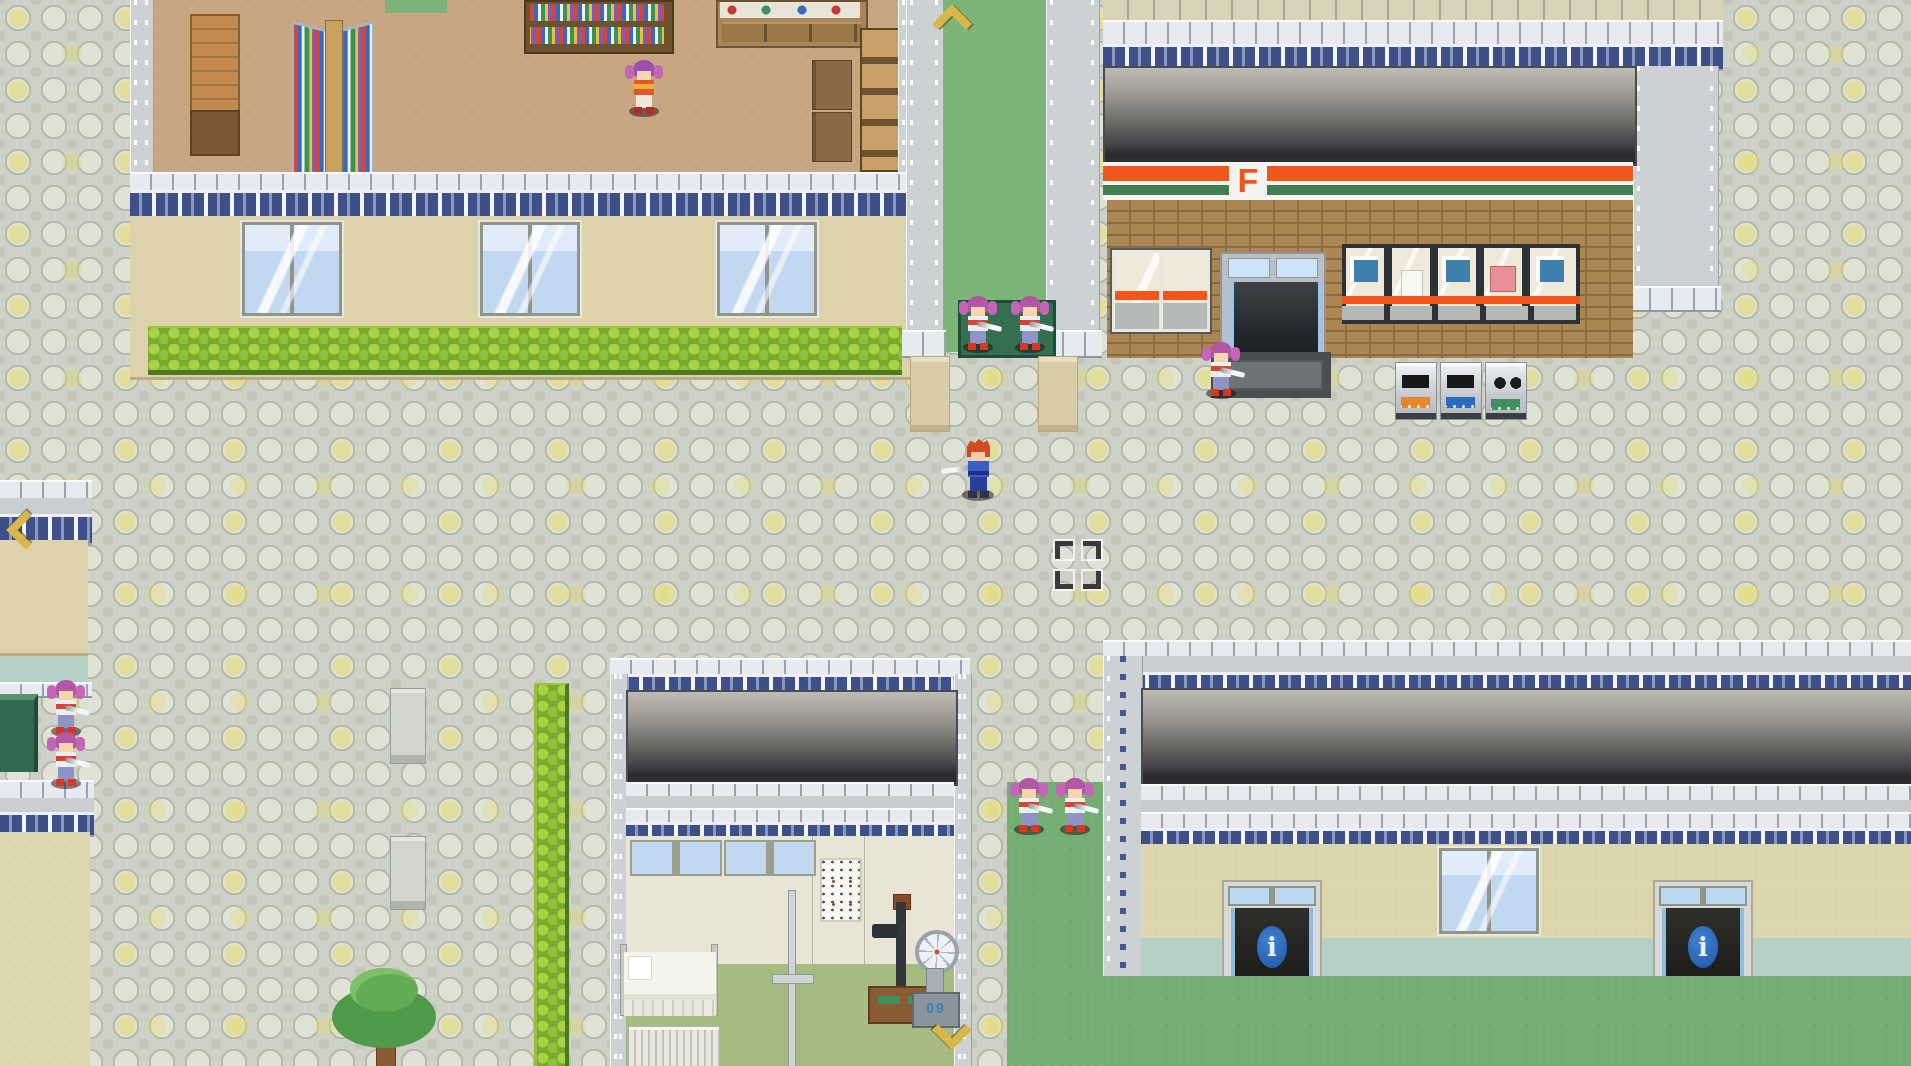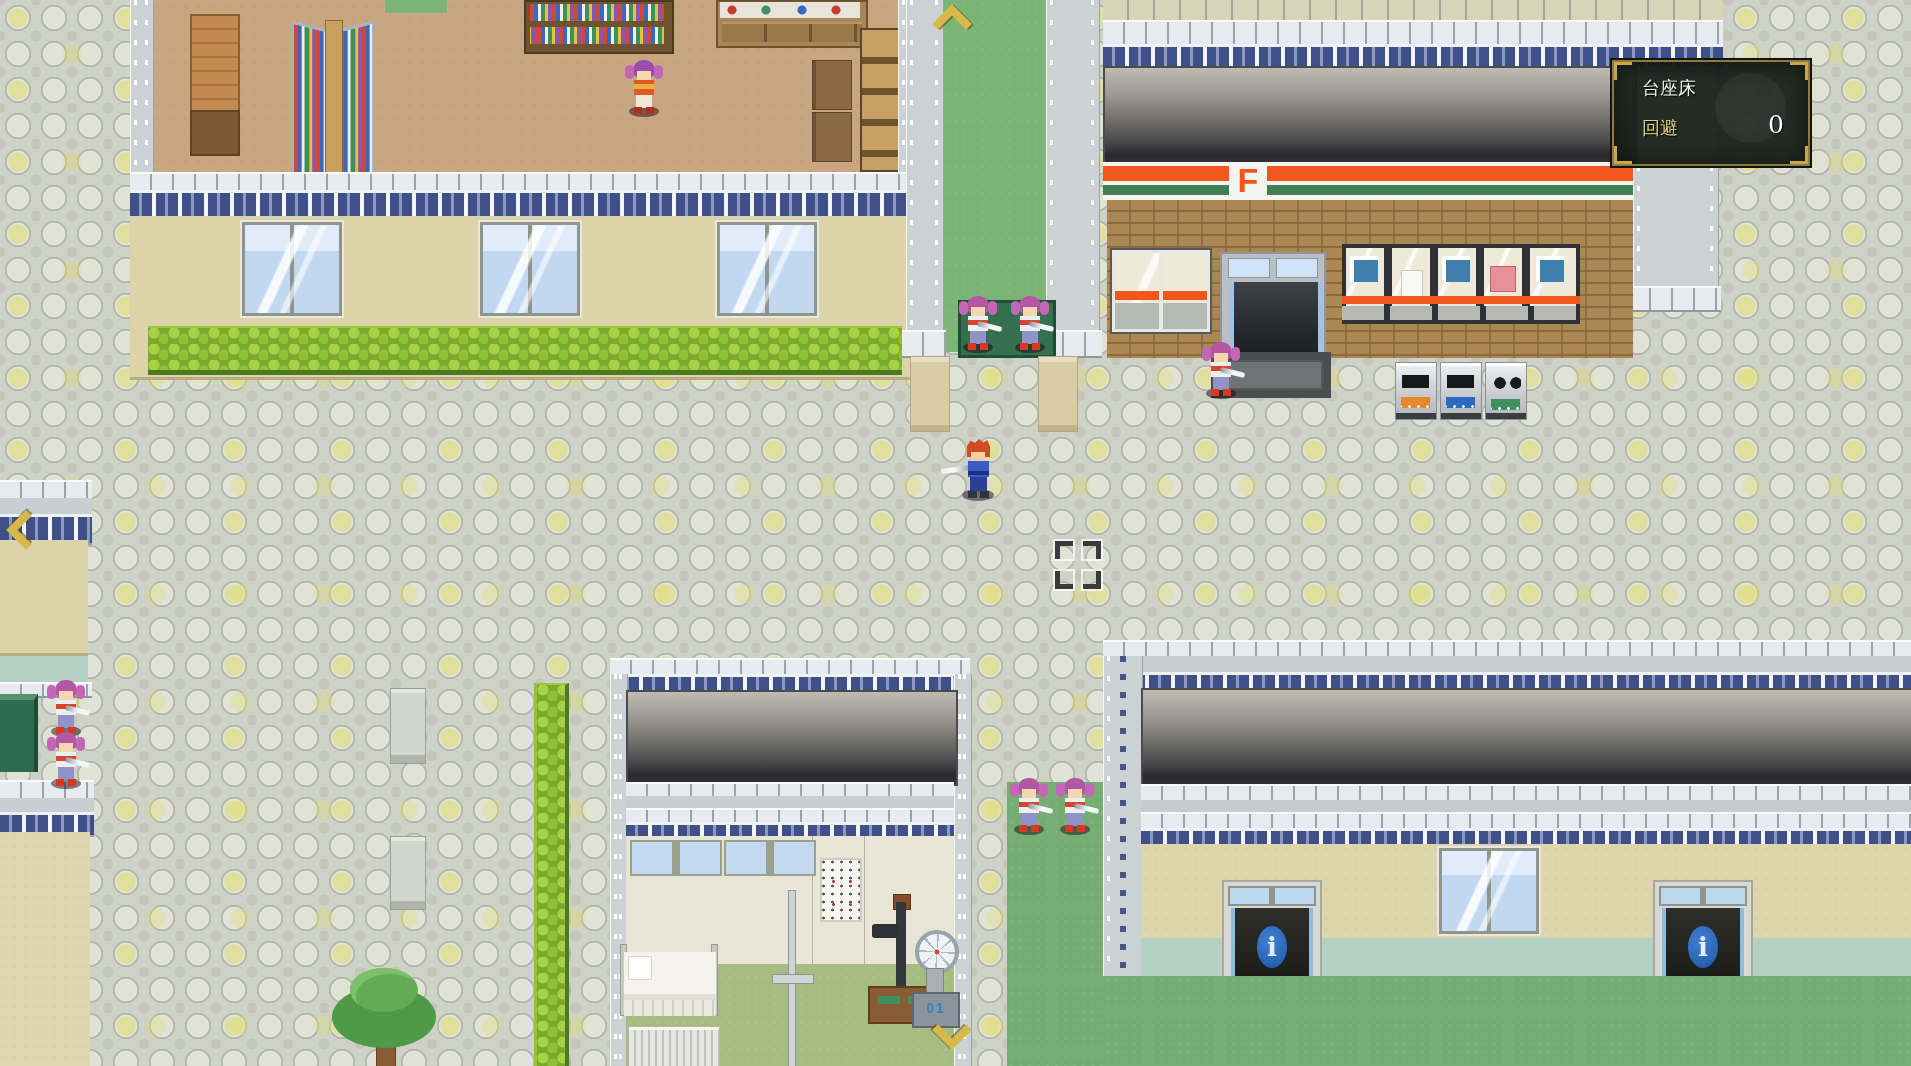--- a/index.html
+++ b/index.html
@@ -306,21 +306,21 @@
   <div class="abs" style="left:772px;top:974px;width:40px;height:8px;background:#cfd5d7;border:1px solid #8f979a;"></div>
   <div class="abs" style="left:868px;top:894px;width:68px;height:126px;">
     <div class="abs" style="left:25px;top:0;width:16px;height:14px;background:#8a4a2a;border:1px solid #5e3018;"></div>
     <div class="abs" style="left:28px;top:8px;width:10px;height:100px;background:#34383c;"></div>
     <div class="abs" style="left:4px;top:30px;width:26px;height:14px;background:#2e3236;border-radius:3px;"></div>
     <div class="abs" style="left:0;top:92px;width:68px;height:34px;background:#8a5c34;border:2px solid #5e3e20;background-image:linear-gradient(90deg,rgba(0,0,0,0) 0 8px,#3f8f5f 8px 30px,rgba(0,0,0,0) 30px 38px,#3f8f5f 38px 60px,rgba(0,0,0,0) 60px);background-size:100% 8px;background-repeat:no-repeat;background-position:0 8px;"></div>
   </div>
   <div class="abs" style="left:912px;top:930px;width:44px;height:94px;">
     <div class="abs" style="left:3px;top:0;width:36px;height:36px;border-radius:50%;background:#eef2f6;border:4px solid #9aa2aa;background-image:radial-gradient(circle at 50% 50%,#d04838 2px,rgba(0,0,0,0) 3px),repeating-conic-gradient(#aebac4 0 8deg,rgba(0,0,0,0) 8deg 45deg);"></div>
     <div class="abs" style="left:14px;top:38px;width:16px;height:24px;background:#a8b0b6;border:1px solid #7e868c;"></div>
-    <div class="abs" style="left:0;top:62px;width:44px;height:32px;background:#8a949c;border:2px solid #5e686e;color:#3a7fbf;font-size:14px;font-weight:bold;text-align:center;line-height:28px;letter-spacing:2px;">01</div>
+    <div class="abs" style="left:0;top:62px;width:44px;height:32px;background:#8a949c;border:2px solid #5e686e;color:#3a7fbf;font-size:14px;font-weight:bold;text-align:center;line-height:28px;letter-spacing:2px;">09</div>
   </div>
   <div class="abs arrow" style="left:938px;top:1016px;transform:rotate(135deg);"></div>
 
   <div class="abs grass" style="left:1007px;top:782px;width:96px;height:284px;"></div>
   <div class="abs trim" style="left:1103px;top:640px;width:808px;height:16px;"></div>
   <div class="abs" style="left:1103px;top:656px;width:808px;height:16px;background:#c9ced3;"></div>
   <div class="abs cornice" style="left:1123px;top:672px;width:788px;height:16px;"></div>
   <div class="abs wallcol" style="left:1103px;top:656px;width:38px;height:320px;background-image:repeating-linear-gradient(180deg,#46578c 0 6px,rgba(0,0,0,0) 6px 18px),repeating-linear-gradient(180deg,rgba(255,255,255,.95) 0 5px,rgba(0,0,0,0) 5px 20px);background-size:6px 100%,3px 100%;background-position:16px 0,3px 0;background-repeat:repeat-y;"></div>
   <div class="abs roof" style="left:1141px;top:688px;width:770px;height:96px;border-right:none;"></div>
   <div class="abs trim" style="left:1141px;top:784px;width:770px;height:16px;"></div>
@@ -416,23 +416,14 @@
     <div class="legs"></div>
   </div>
 
   <div class="abs cursor" style="left:1055px;top:541px;width:46px;height:48px;">
     <span class="tl"></span>
     <span class="tr"></span>
     <span class="bl"></span>
     <span class="br"></span>
   </div>
 
-  <div class="abs panel" style="left:1610px;top:58px;width:198px;height:106px;">
-    <span class="corner c-tl"></span>
-    <span class="corner c-tr"></span>
-    <span class="corner c-bl"></span>
-    <span class="corner c-br"></span>
-    <div class="row1">台座床</div>
-    <div class="row2">回避</div>
-    <div class="val">0</div>
-  </div>
 
 </div>
 
 </body></html>

